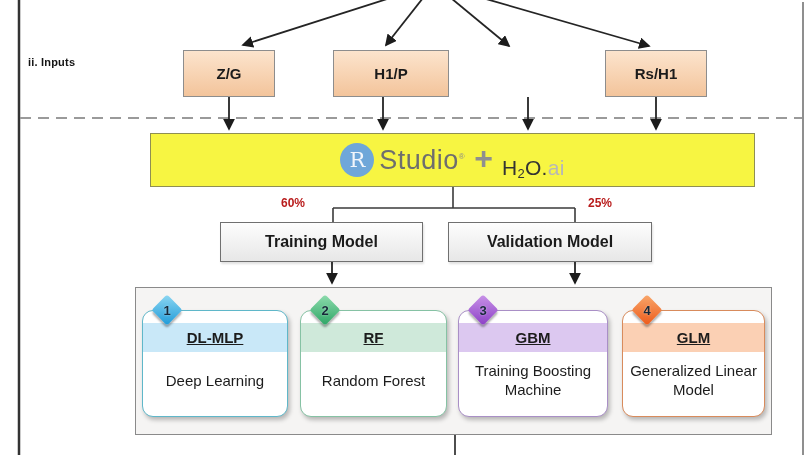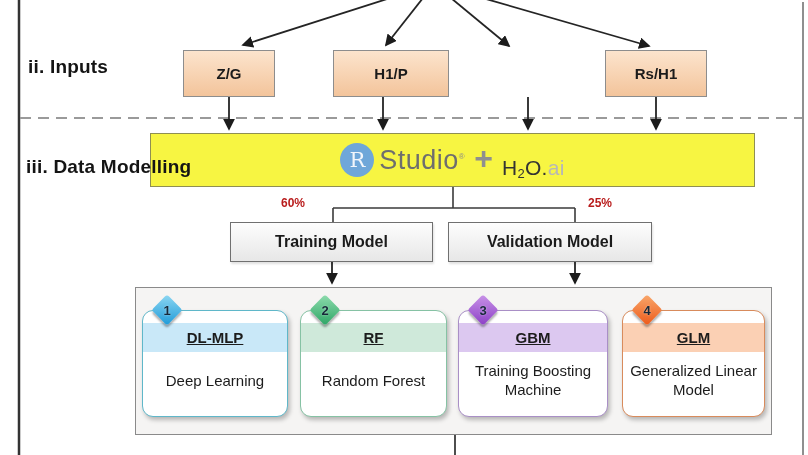--- a/index.html
+++ b/index.html
@@ -2,21 +2,21 @@
 <html style="--input-box-top: #fce4cd; --input-box-bottom: #f3c49b; --platform-bg: #f7f542; --rstudio-ball: #6fa7d9;"><head>
 <meta charset="utf-8">
 <style>
   html,body{margin:0;padding:0;background:#e9e9e9;}
   .canvas{
     position:relative;width:808px;height:455px;background:#ffffff;
     font-family:"Liberation Sans",sans-serif;overflow:hidden;
   }
   .connectors{position:absolute;left:0;top:0;z-index:1;}
   .section-label{
-    position:absolute;font-weight:bold;font-size:19px;color:#141414;z-index:3;
+    position:absolute;font-weight:bold;font-size:11px;color:#141414;z-index:3;
     letter-spacing:.2px;
   }
   .inputs-label{left:28px;top:56px;}
   .modelling-label{left:26px;top:156px;}
 
   .input-box{
     position:absolute;top:50px;height:47px;z-index:2;
     background:linear-gradient(to bottom,var(--input-box-top),var(--input-box-bottom));
     border:1px solid #8d8d8d;display:flex;align-items:center;justify-content:center;
     font-weight:bold;font-size:15px;color:#1b1b1b;box-sizing:border-box;
@@ -41,21 +41,21 @@
   .pct-label{position:absolute;font-weight:bold;font-size:12px;color:#b91c1c;z-index:3;}
   .pct-60{left:281px;top:196px;}
   .pct-25{left:588px;top:196px;}
 
   .split-box{
     position:absolute;top:222px;height:40px;z-index:2;box-sizing:border-box;
     background:linear-gradient(to bottom,#fdfdfd,#e7e7e7);
     border:1.5px solid #707070;display:flex;align-items:center;justify-content:center;
     font-weight:bold;font-size:16px;color:#1b1b1b;box-shadow:1px 2px 2px rgba(0,0,0,.12);
   }
-  .training-box{left:230px;width:203px;}
+  .training-box{left:220px;width:203px;}
   .validation-box{left:448px;width:204px;}
 
   .models-container{
     position:absolute;left:135px;top:287px;width:637px;height:148px;z-index:2;
     background:#f5f4f3;border:1.5px solid #8a8a8a;box-sizing:border-box;
   }
   .model-card{
     position:absolute;top:310px;height:107px;z-index:3;box-sizing:border-box;
     background:#ffffff;border:1.5px solid var(--accent);border-radius:11px;
     box-shadow:2px 3px 4px rgba(0,0,0,.25);display:flex;flex-direction:column;
@@ -121,21 +121,20 @@
 
     <g stroke="#242424" stroke-width="1.8">
       <line x1="332" y1="262" x2="332" y2="283" marker-end="url(#arrow)"></line>
       <line x1="575" y1="262" x2="575" y2="283" marker-end="url(#arrow)"></line>
     </g>
 
     <line x1="455" y1="435" x2="455" y2="455" stroke="#3a3a3a" stroke-width="1.8"></line>
   </svg>
 
   <div class="section-label inputs-label">ii. Inputs</div>
-  <div class="section-label modelling-label">iii. Data Modelling</div>
 
   <div class="input-box" style="left:183px;width:92px;">Z/G</div>
   <div class="input-box" style="left:333px;width:116px;">H1/P</div>
   <div class="input-box" style="left:605px;width:102px;">Rs/H1</div>
 
   <div class="platform-bar">
     <div class="r-ball">
       <span>R</span>
     </div>
     <div class="studio-text"><span>Studio</span><span class="reg-mark">®</span></div>

